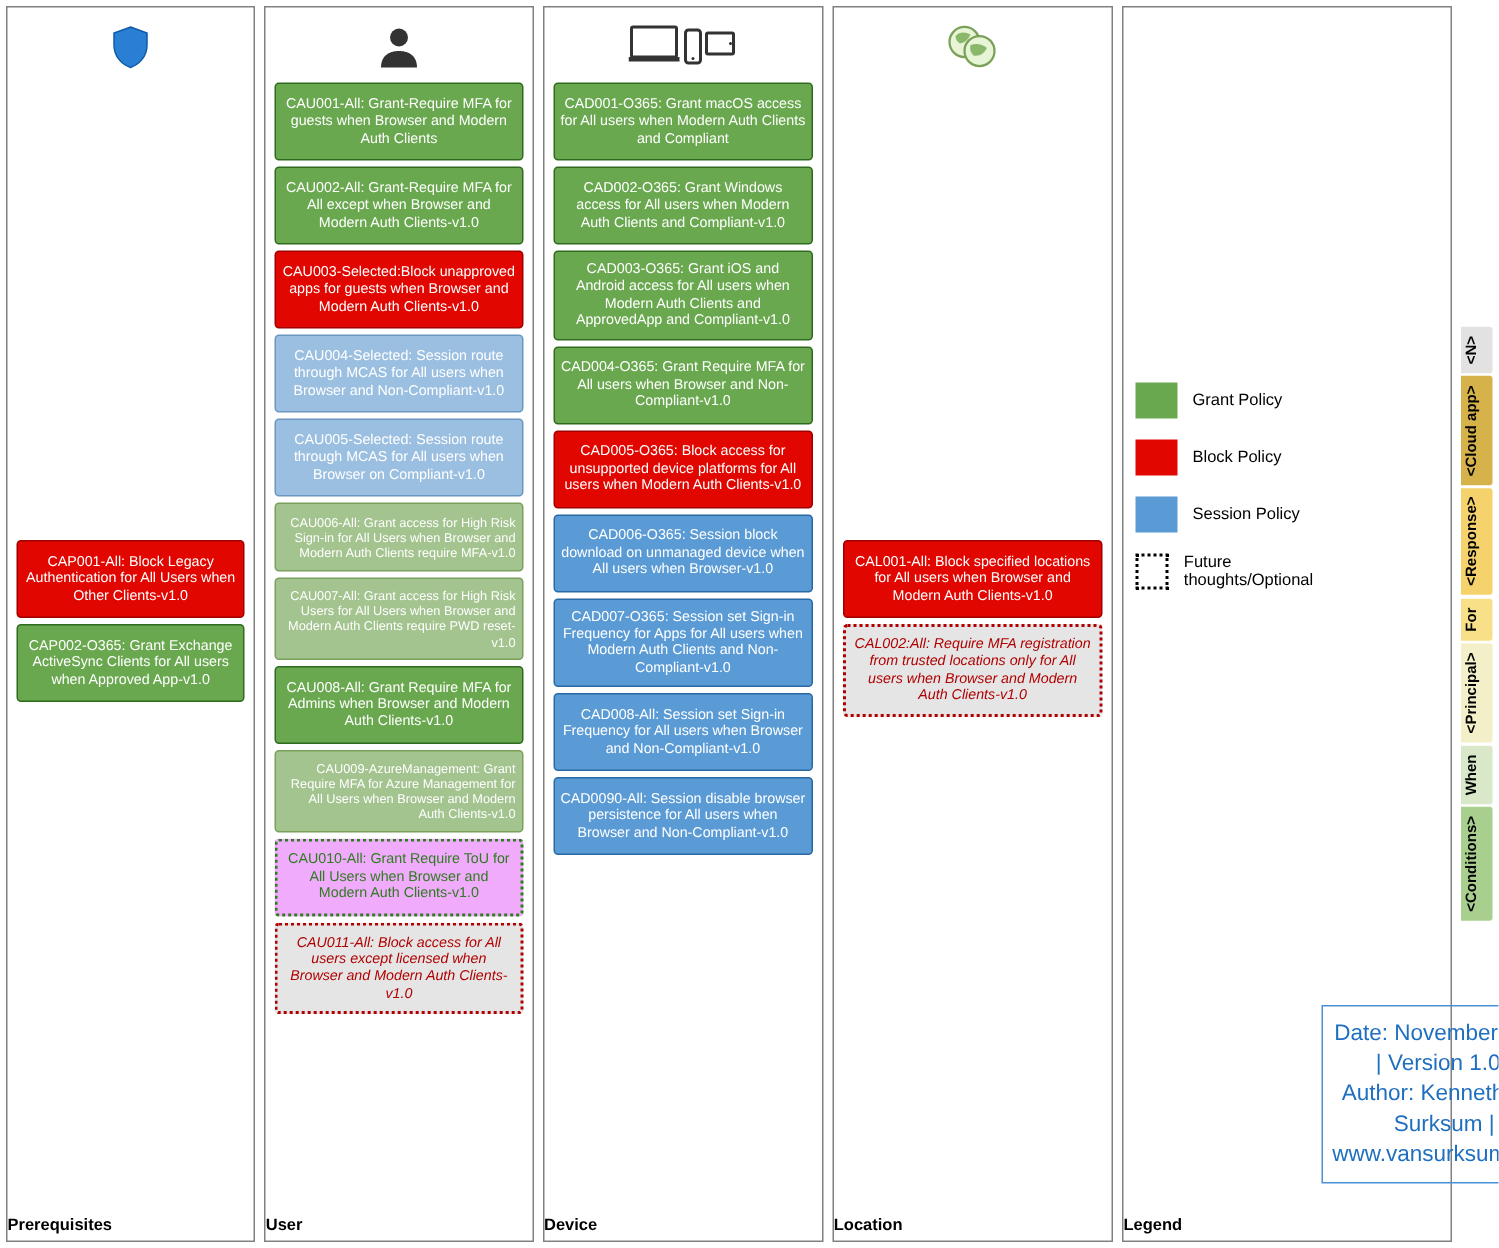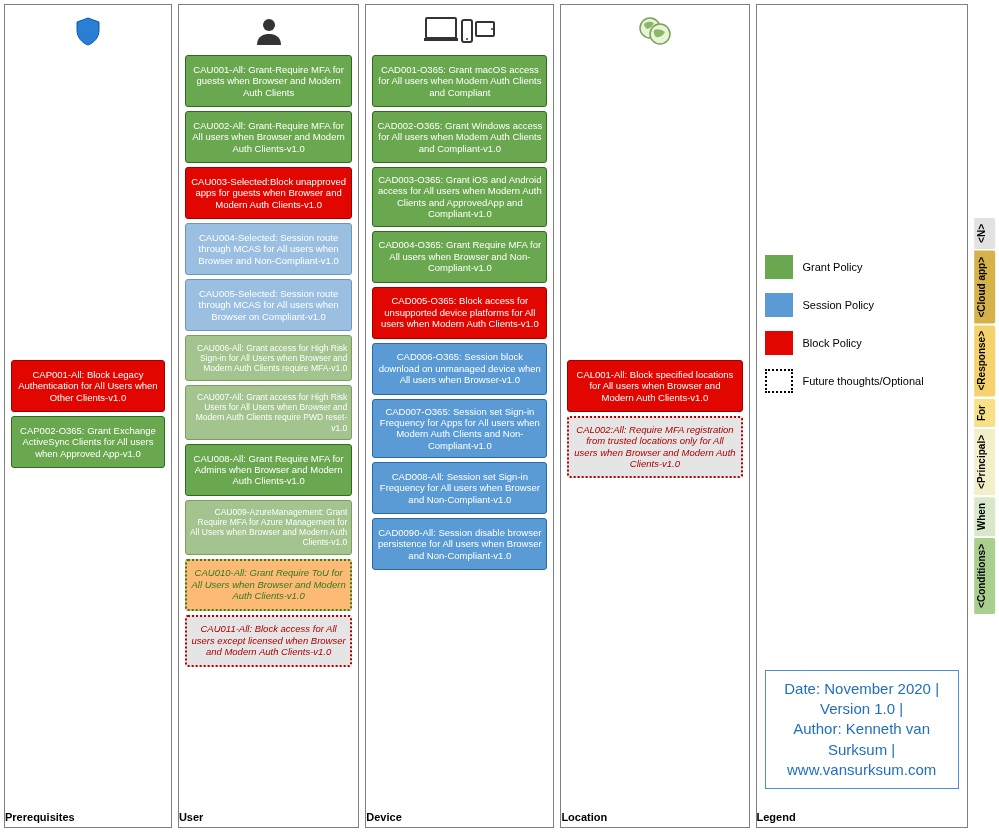--- a/index.html
+++ b/index.html
@@ -64,35 +64,35 @@
     align-items: center;
     justify-content: center;
     border-radius: 3px;
   }
   .card.small { font-size: 8.5px; min-height: 46px; text-align: right; }
   .grant { background: #6aa84f; color: #fff; border: 1px solid #2f6b1f; }
   .grant-faded { background: #a3c38f; color: #fff; border: 1px solid #7aa05a; }
   .block { background: #e10600; color: #fff; border: 1px solid #a00000; }
   .session { background: #5b9bd5; color: #fff; border: 1px solid #2a6aa4; }
   .session-faded { background: #9bbfe0; color: #fff; border: 1px solid #6a98c0; }
-  .future-green { background: #fdba74; color: #2f7b1f; border: 2px dotted #2f7b1f; font-style: italic; }
+  .future-green { background: #f0abfc; color: #2f7b1f; border: 2px dotted #2f7b1f; }
   .future-red { background: #e5e5e5; color: #b00000; border: 2px dotted #b00000; font-style: italic; }
 
   
   .prereq-spacer { height: 305px; }
 
   
   .location-spacer { height: 305px; }
 
   
   .legend-content {
     padding: 10px 8px;
     flex: 1;
     display: flex;
-    flex-direction: column;
+    flex-direction: row;
   }
   .legend-rows { margin-top: 240px; }
   .legend-row {
     display: flex;
     align-items: center;
     gap: 10px;
     margin-bottom: 14px;
   }
   .swatch { width: 28px; height: 24px; }
   .swatch.grant { background:#6aa84f; border:none; }
@@ -161,21 +161,21 @@
 
   <div class="column col-user">
     <div class="icon-header">
       <svg width="28" height="30" viewBox="0 0 28 30">
         <circle cx="14" cy="9" r="6" fill="#333"></circle>
         <path d="M2 29 C2 20 9 18 14 18 C19 18 26 20 26 29 Z" fill="#333"></path>
       </svg>
     </div>
     <div class="cards">
       <div class="card grant">CAU001-All: Grant-Require MFA for guests when Browser and Modern Auth Clients</div>
-      <div class="card grant">CAU002-All: Grant-Require MFA for All users when Browser and Modern Auth Clients-v1.0</div>
+      <div class="card grant">CAU002-All: Grant-Require MFA for All except when Browser and Modern Auth Clients-v1.0</div>
       <div class="card block">CAU003-Selected:Block unapproved apps for guests when Browser and Modern Auth Clients-v1.0</div>
       <div class="card session-faded">CAU004-Selected: Session route through MCAS for All users when Browser and Non-Compliant-v1.0</div>
       <div class="card session-faded">CAU005-Selected: Session route through MCAS for All users when Browser on Compliant-v1.0</div>
       <div class="card grant-faded small">CAU006-All: Grant access for High Risk Sign-in for All Users when Browser and Modern Auth Clients require MFA-v1.0</div>
       <div class="card grant-faded small">CAU007-All: Grant access for High Risk Users for All Users when Browser and Modern Auth Clients require PWD reset-v1.0</div>
       <div class="card grant">CAU008-All: Grant Require MFA for Admins when Browser and Modern Auth Clients-v1.0</div>
       <div class="card grant-faded small">CAU009-AzureManagement: Grant Require MFA for Azure Management for All Users when Browser and Modern Auth Clients-v1.0</div>
       <div class="card future-green">CAU010-All: Grant Require ToU for All Users when Browser and Modern Auth Clients-v1.0</div>
       <div class="card future-red">CAU011-All: Block access for All users except licensed when Browser and Modern Auth Clients-v1.0</div>
     </div>
@@ -228,26 +228,26 @@
   </div>
 
   <div class="column col-legend">
     <div class="legend-content">
       <div class="legend-rows">
         <div class="legend-row">
           <div class="swatch grant"></div>
           <div class="legend-label">Grant Policy</div>
         </div>
         <div class="legend-row">
+          <div class="swatch block"></div>
+          <div class="legend-label">Block Policy</div>
+        </div>
+        <div class="legend-row">
           <div class="swatch session"></div>
           <div class="legend-label">Session Policy</div>
-        </div>
-        <div class="legend-row">
-          <div class="swatch block"></div>
-          <div class="legend-label">Block Policy</div>
         </div>
         <div class="legend-row">
           <div class="swatch future"></div>
           <div class="legend-label">Future thoughts/Optional</div>
         </div>
       </div>
       <div class="meta-box">
         <div>Date: November 2020 | Version 1.0 |</div>
         <div>Author: Kenneth van Surksum |</div>
         <div>www.vansurksum.com</div>

